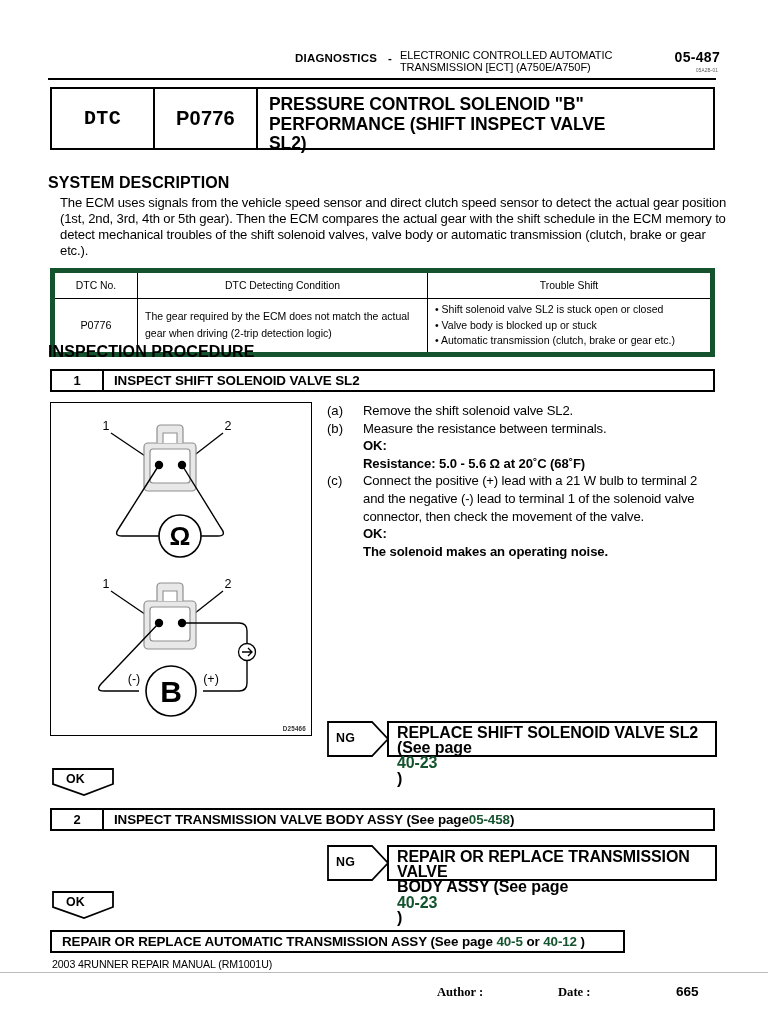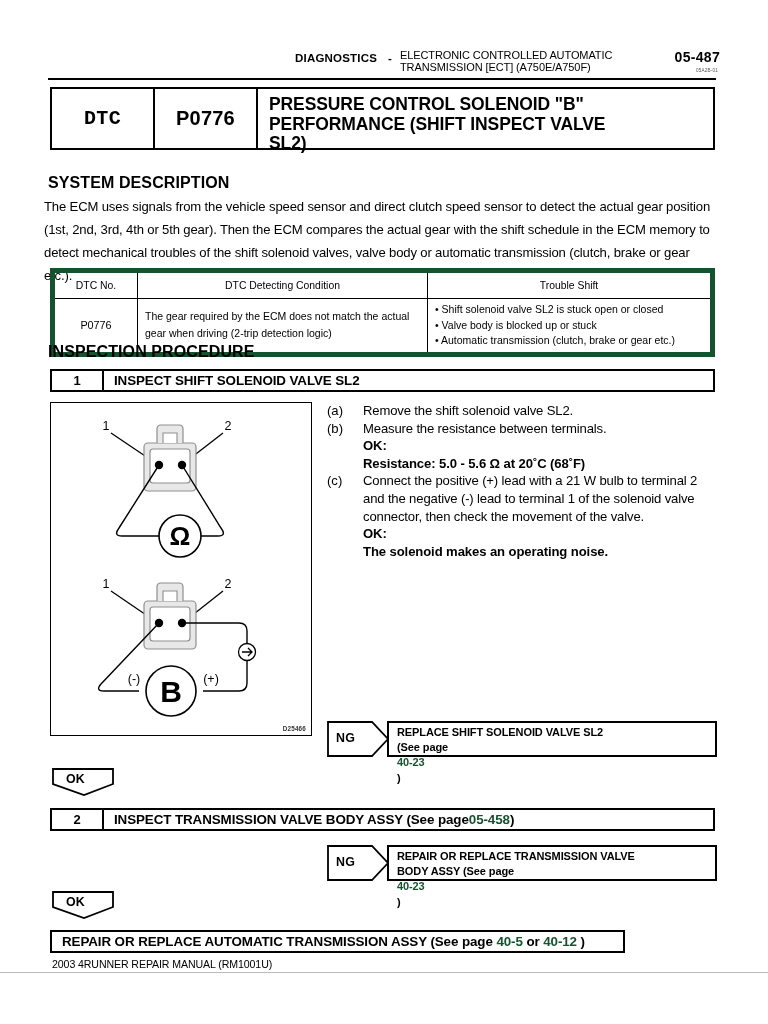--- a/index.html
+++ b/index.html
@@ -123,24 +123,24 @@
     position: absolute;
     font-size: 16px;
     font-weight: bold;
     letter-spacing: .1px;
   }
   #sysdesc-h { left: 48px; top: 174px; }
   #insp-h    { left: 48px; top: 343px; }
 
   .body-par {
     position: absolute;
-    left: 44px; top: 195px;
+    left: 60px; top: 195px;
     width: 672px;
     font-size: 13.1px;
-    line-height: 23px;
+    line-height: 16px;
     letter-spacing: -.15px;
   }
 
   
   .tbl {
     position: absolute;
     left: 50px; top: 268px;
     width: 665px;
     border: 5px solid #14532d;
     border-collapse: collapse;
@@ -249,21 +249,21 @@
   .ng-box {
     position: absolute;
     left: 60px; top: 0;
     right: 0; height: 36px;
     border: 2px solid #000;
     box-sizing: border-box;
     padding: 2px 0 0 8px;
   }
   .ng-box span {
     display: block;
-    font-size: 11px;
+    font-size: 16px;
     font-weight: bold;
     line-height: 15.2px;
     letter-spacing: -.1px;
   }
 
   
   .ok-tag {
     position: absolute;
     left: 52px;
     width: 62px; height: 28px;
@@ -513,14 +513,19 @@
     </svg>
     <span>OK</span>
   </div>
 
   <div class="finalbox">
     <span><span>REPAIR OR REPLACE AUTOMATIC TRANSMISSION ASSY (See page </span><span class="lnk">40-5</span><span>  or </span><span class="lnk">40-12</span><span> )</span></span>
   </div>
 
   <div class="manual-foot">2003 4RUNNER REPAIR MANUAL   (RM1001U)</div>
   <div class="bot-rule"></div>
+  <div class="bot-foot">
+    <div class="author">Author :</div>
+    <div class="date">Date :</div>
+    <div class="pgno">665</div>
+  </div>
 
 </div>
 
 </body></html>

